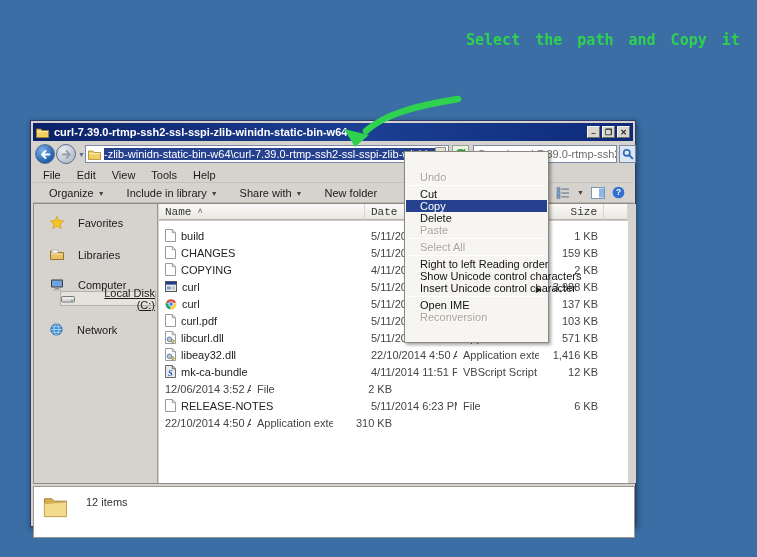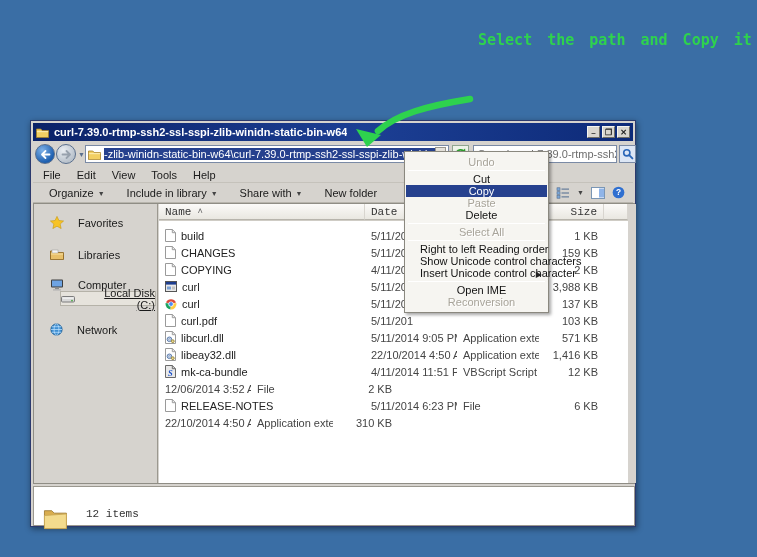--- a/index.html
+++ b/index.html
@@ -73,37 +73,37 @@
   .col-extra{width:24px;}
 
   .rows{margin-top:6px;}
   .row{display:flex;height:17px;align-items:center;color:#222;}
   .cell{padding:0 6px;white-space:nowrap;overflow:hidden;display:flex;align-items:center;}
   .cell.col-name{gap:5px;}
   .cell.col-date,.cell.col-type{color:#444;}
   .cell.col-size{justify-content:flex-end;color:#444;}
 
   
-  .status-pane{position:absolute;left:2px;top:365px;width:602px;height:40px;background:#fff;
-               border:1px solid #9b988f;display:flex;align-items:flex-start;padding:16px 8px;gap:18px;font-family:Liberation Mono, monospace;}
+  .status-pane{position:absolute;left:2px;top:365px;width:602px;height:52px;background:#fff;
+               border:1px solid #9b988f;display:flex;align-items:flex-start;padding:4px 8px;gap:18px;}
   .status-text{margin-top:5px;color:#333;}
 
   
   .context-menu{position:absolute;left:404px;top:151px;width:145px;background:#f6f5f1;
                 border:1px solid #8a887f;box-shadow:2px 2px 3px rgba(0,0,0,.35);
-                padding:4px 1px;z-index:10;text-align:center;}
+                padding:19px 1px;z-index:10;}
   .cm-item{height:12px;line-height:12px;padding-left:14px;padding-right:4px;position:relative;
            white-space:nowrap;color:#111;}
   .cm-item.disabled{color:#a8a49a;text-shadow:1px 1px 0 #fff;}
   .cm-item.highlighted{background:var(--sel);color:#fff;}
   .cm-sep{height:1px;background:#b5b2a8;border-bottom:1px solid #fff;margin:2px 2px;}
   .cm-sub{position:absolute;right:5px;top:2px;font-size:8px;color:#222;}
 
   
-  .annotation-layer{position:absolute;inset:0;z-index:20;pointer-events:none;margin-left:12px;}
+  .annotation-layer{position:absolute;inset:0;z-index:20;pointer-events:none;}
   .annotation-text{position:absolute;left:466px;top:31px;font-family:"DejaVu Sans Mono",monospace;
                    font-weight:bold;font-size:15px;color:var(--green);word-spacing:6px;white-space:nowrap;}
   .icon{display:inline-flex;align-items:center;justify-content:center;flex:none;}
 </style>
 </head>
 <body>
 
 <div class="window">
 
   <div class="titlebar">
@@ -465,22 +465,22 @@
     <span class="status-text">12 items</span>
   </div>
 
 </div>
 
 <div class="context-menu">
     <div class="cm-item disabled">Undo</div>
     <div class="cm-sep"></div>
     <div class="cm-item">Cut</div>
     <div class="cm-item highlighted">Copy</div>
+    <div class="cm-item">Delete</div>
     <div class="cm-item disabled">Paste</div>
-    <div class="cm-item">Delete</div>
     <div class="cm-sep"></div>
     <div class="cm-item disabled">Select All</div>
     <div class="cm-sep"></div>
     <div class="cm-item">Right to left Reading order</div>
     <div class="cm-item">Show Unicode control characters</div>
     <div class="cm-item">Insert Unicode control character<span class="cm-sub">▶</span></div>
     <div class="cm-sep"></div>
     <div class="cm-item">Open IME</div>
     <div class="cm-item disabled">Reconversion</div>
   </div>

